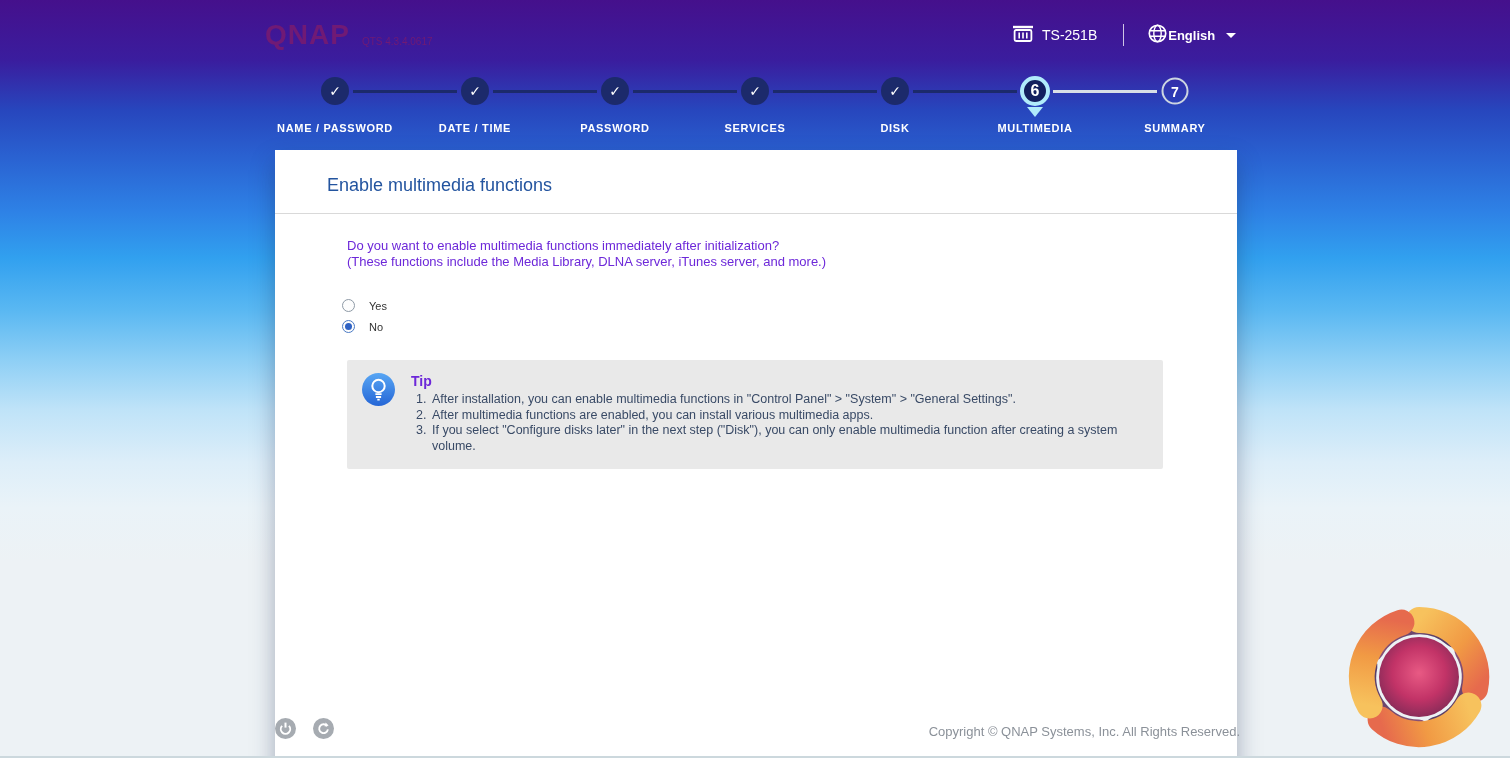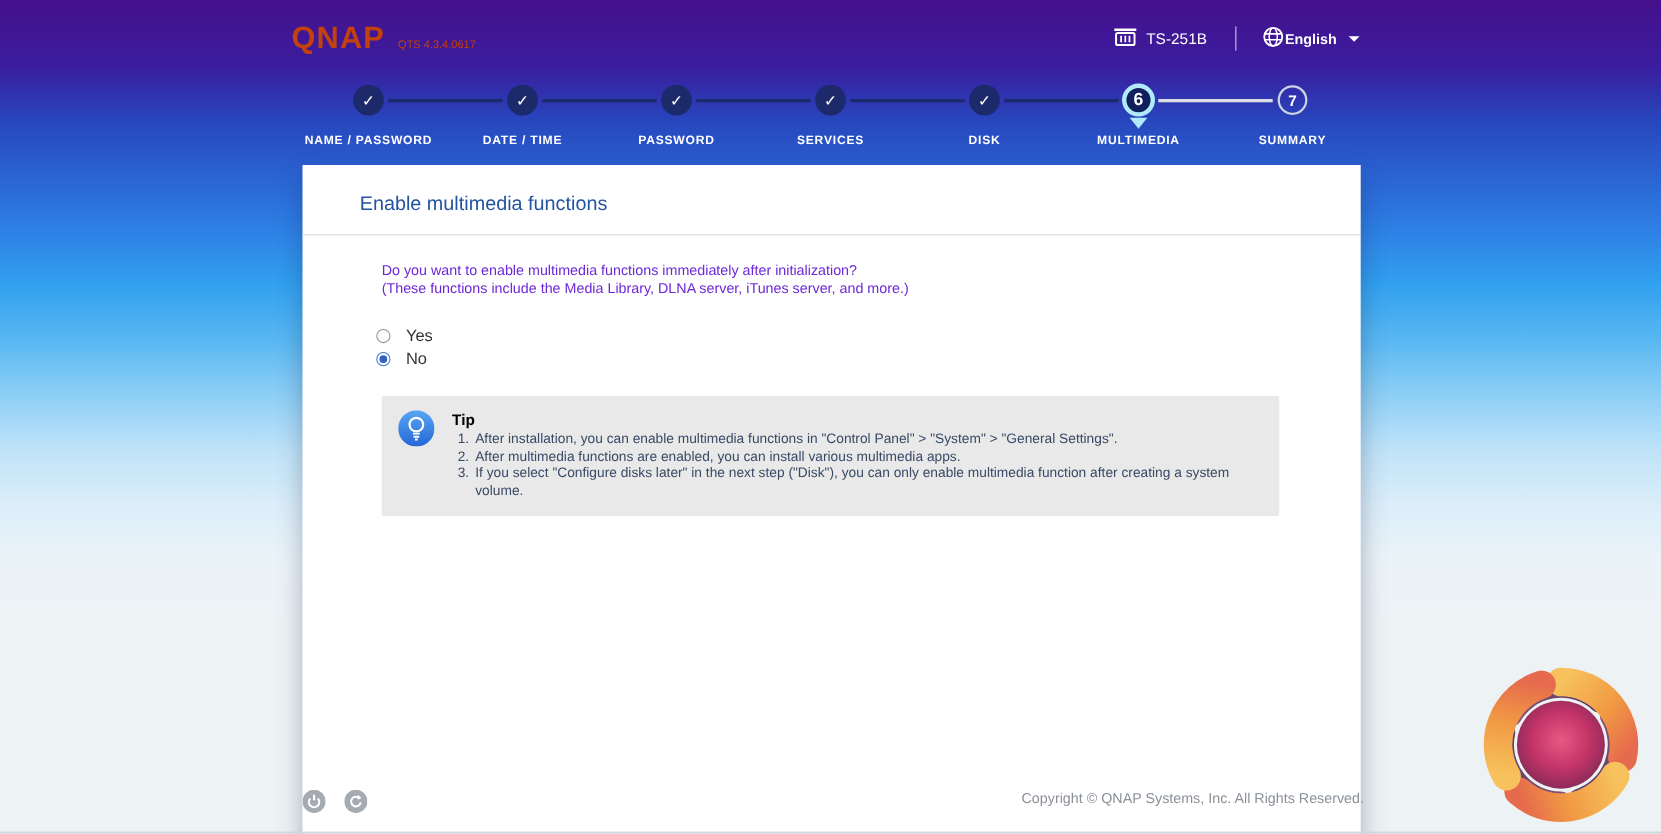--- a/index.html
+++ b/index.html
@@ -7,21 +7,21 @@
   body {
     font-family:"Liberation Sans","DejaVu Sans",sans-serif;
     position:relative;
     background:linear-gradient(180deg,
       #45108c 0%, #3a1d9e 8%, #2746bd 14.5%, #2a63d2 21%,
       #2e82e6 28%, #31a0ef 34%, #5ab8f2 41%, #8ecff5 47.5%,
       #bfe3f8 54%, #ddeef9 61%, #eaf3f8 67%, #edf2f5 74%, #edf2f5 100%);
   }
 
   
-  .brand-wrap { position:absolute; left:265px; top:22px; display:flex; align-items:flex-end; color:#c2410c; }
+  .brand-wrap { position:absolute; left:265px; top:22px; display:flex; align-items:flex-end; color:#701a75; }
   .brand { font-size:28px; font-weight:bold; letter-spacing:1px; line-height:26px; }
   .version { font-size:10px; margin-left:12px; padding-bottom:1px; }
 
   .top-right { position:absolute; left:1012px; top:22px; height:26px; display:flex; align-items:center; color:#fff; }
   .device { display:flex; align-items:center; gap:8px; font-size:14px; }
   .vdiv { width:1px; height:22px; background:rgba(255,255,255,0.75); margin:0 24px 0 26px; }
   .lang { display:flex; align-items:center; gap:1px; font-size:13px; font-weight:bold; cursor:pointer; }
   .caret { width:0; height:0; border-left:5px solid transparent; border-right:5px solid transparent; border-top:5px solid #fff; margin-left:10px; }
 
   
@@ -57,44 +57,44 @@
   .card-divider { border:none; border-top:1px solid #d9d9d9; }
   .question { margin:24px 74px 0 72px; font-size:13px; color:#6d28d9; line-height:16px; }
   .options { margin:25px 0 0 67px; }
   .option-row { display:flex; align-items:center; height:21px; cursor:pointer; }
   .radio {
     width:13px; height:13px; border-radius:50%; border:1px solid #8e9aa6; background:#fdfdfd;
     display:inline-flex; align-items:center; justify-content:center; flex:0 0 auto;
   }
   .option-row.checked .radio { border-color:#4a7ac4; }
   .option-row.checked .radio::after { content:""; width:7px; height:7px; border-radius:50%; background:#2f62c4; }
-  .option-label { margin-left:14px; font-size:15px; color:#333; }
+  .option-label { margin-left:14px; font-size:11px; color:#333; }
 
   .tipbox {
     position:relative; margin:23px 74px 0 72px; background:#e9e9e9; border-radius:2px;
     padding:13px 24px 15px 64px; min-height:100px;
   }
   .tip-icon { position:absolute; left:15px; top:13px; }
-  .tip-title { font-size:14px; font-weight:bold; color:#000000; }
+  .tip-title { font-size:14px; font-weight:bold; color:#6d28d9; }
   .tip-list { margin:3px 0 0 0; padding-left:19px; font-size:12.5px; color:#394a66; line-height:15.5px; }
   .tip-list li { padding-left:2px; }
 
   .btn { position:absolute; bottom:21px; height:27px; min-width:70px; padding:0 15px;
     border-radius:2px; color:#fff; font-size:12.5px; font-weight:bold;
     display:flex; align-items:center; justify-content:center; cursor:pointer;
     font-family:Liberation Mono, monospace;
   }
   .btn-cancel { left:32px; background:linear-gradient(#64b8d3,#3e94b8); border:1px solid #3389ad; }
   .btn-back { right:106px; background:linear-gradient(#2d64cc,#1c3f9e); border:1px solid #163389; }
   .btn-next { right:31px; background:linear-gradient(#2d64cc,#1c3f9e); border:1px solid #163389; }
 
   
   .footer { position:absolute; left:0; right:0; bottom:0; height:48px; }
   .footer-line { position:absolute; left:0; right:0; bottom:0; height:2px; background:#ccd8dd; }
-  .footer-inner { position:absolute; left:275px; right:270px; top:8px; display:flex; align-items:flex-start; justify-content:space-between; }
+  .footer-inner { position:absolute; left:275px; right:270px; top:8px; display:flex; align-items:flex-end; justify-content:space-between; }
   .footer-icons { display:flex; gap:17px; }
   .footer-icons svg { display:block; cursor:pointer; }
   .copyright { color:#8b9199; font-size:13px; }
 
   .watermark { position:absolute; right:16px; bottom:6px; width:150px; height:150px; }
 </style>
 </head>
 <body>
 
 <div class="brand-wrap">

